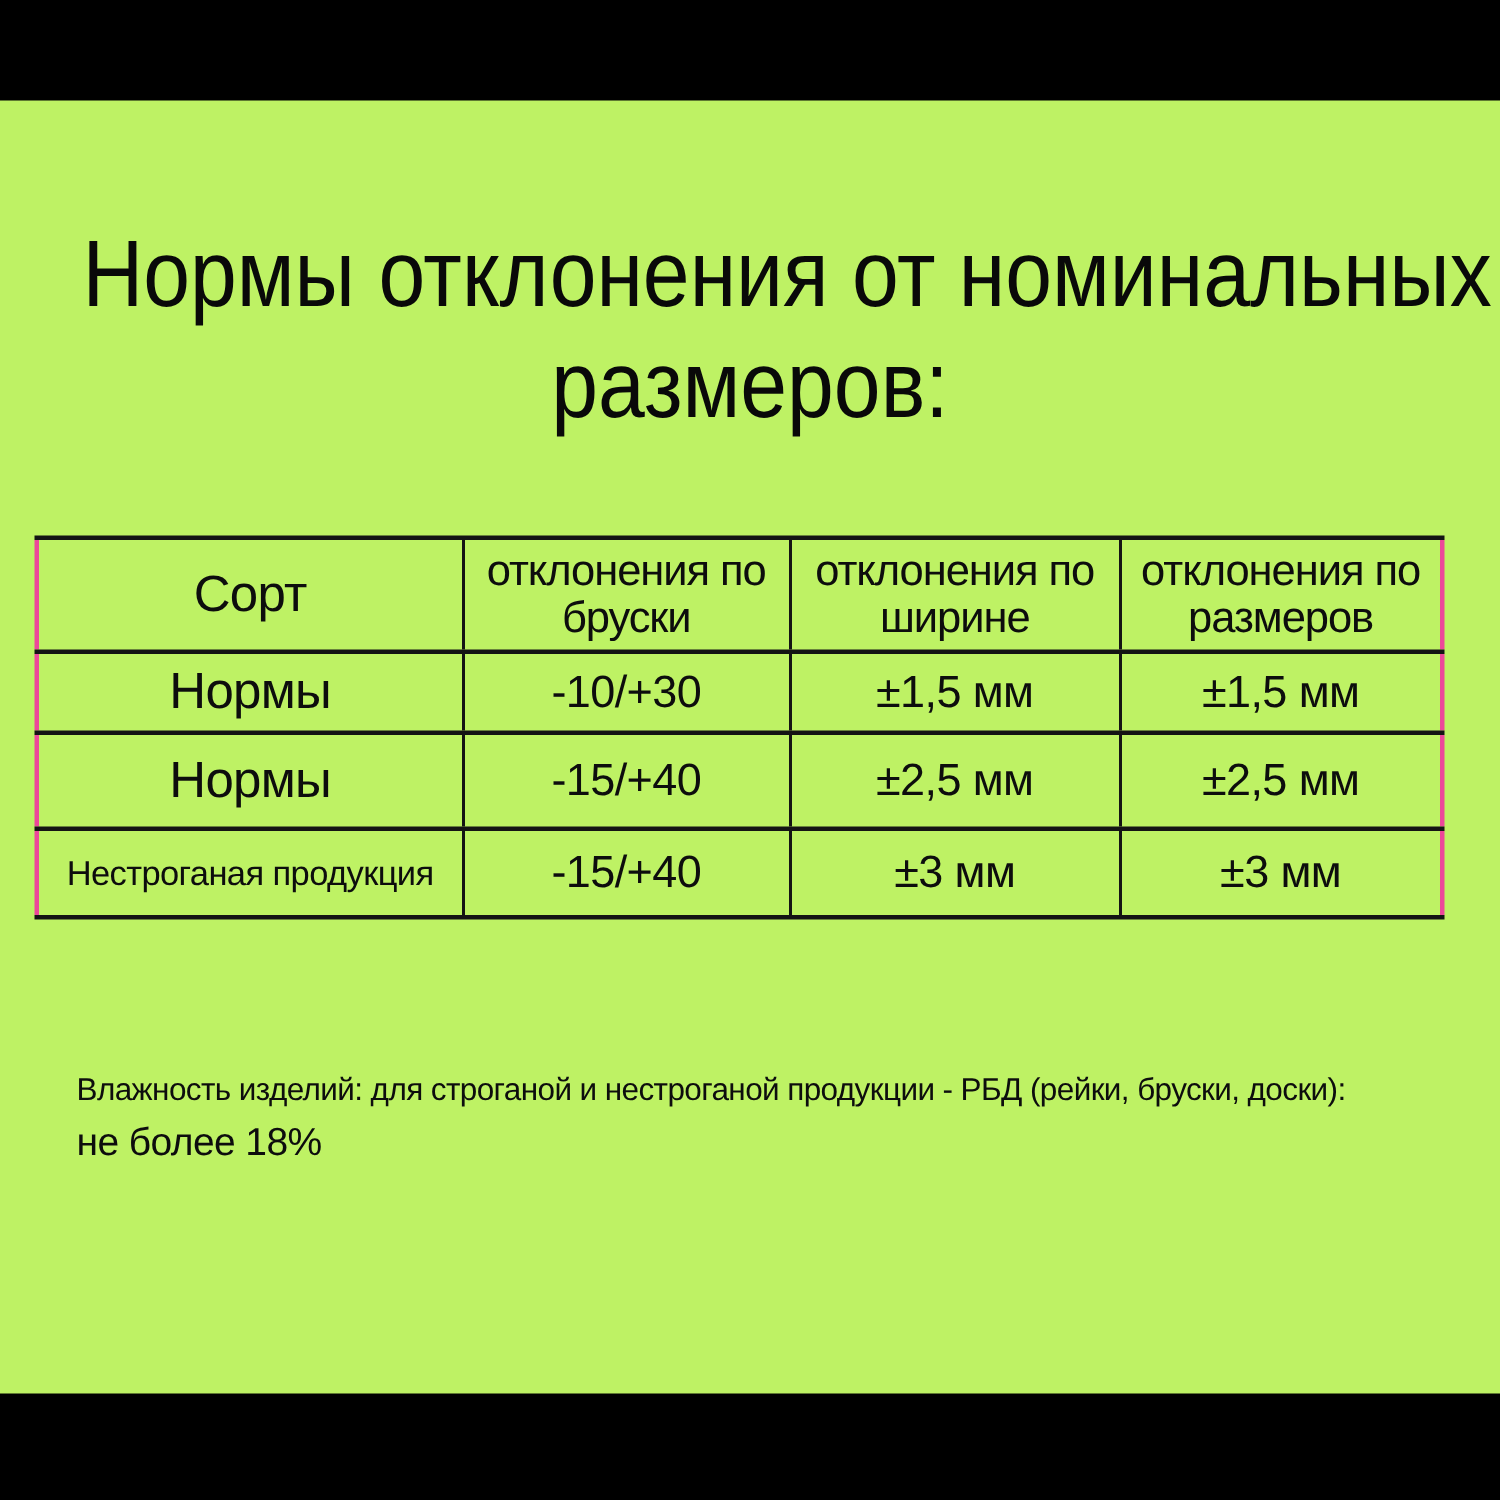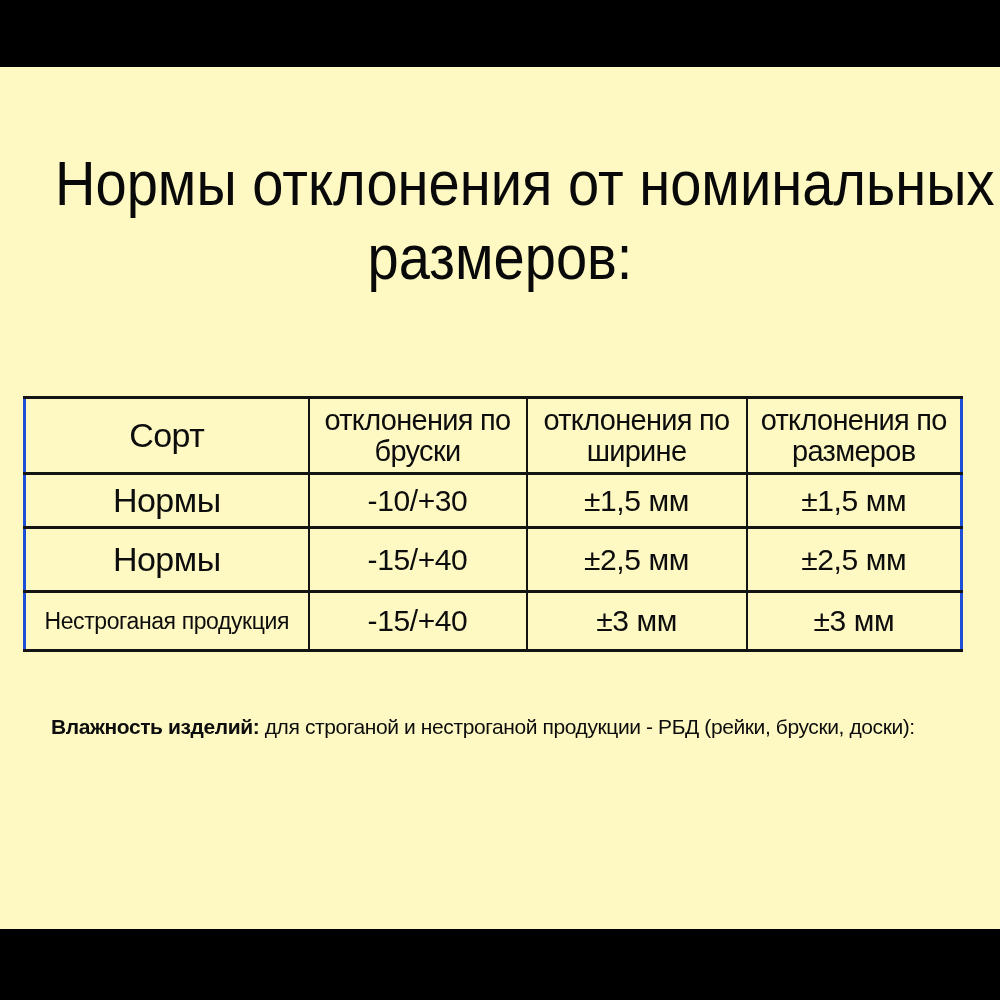--- a/index.html
+++ b/index.html
@@ -1,43 +1,43 @@
 <!DOCTYPE html>
 <html><head>
 <meta charset="utf-8">
 <style>
   html,body{margin:0;padding:0;}
   #canvas{
     position:relative;
     width:1000px;height:1000px;
-    background:#fef9c3;
+    background:#bef264;
     overflow:hidden;
     font-family:"Liberation Sans", sans-serif;
     color:#0a0a0a;
   }
   .bar{position:absolute;left:0;width:1000px;background:#000000;}
   #bar-top{top:0;height:67px;}
   #bar-bottom{top:929px;height:71px;}
 
   #title{
     position:absolute;left:0;top:146px;width:1000px;
     text-align:center;
     font-size:63px;line-height:74px;
     color:#090909;
     transform:scaleX(0.89);
     transform-origin:50% 0;
     white-space:nowrap;
   }
 
   #spec-table{
-    position:absolute;left:23px;top:396px;
+    position:absolute;left:23px;top:357px;
     width:937px;
     border-collapse:collapse;
     table-layout:fixed;
-    border:3px solid #1d4ed8;
+    border:3px solid #ec4899;
   }
   #spec-table td{
     border-left:2px solid #141414;
     border-right:2px solid #141414;
     border-top:3px solid #141414;
     border-bottom:3px solid #141414;
     text-align:center;vertical-align:middle;
     padding:0 4px;
     color:#0d0d0d;
     overflow:hidden;
@@ -56,21 +56,21 @@
   .th{font-size:29px;line-height:31px;letter-spacing:-0.7px;}
   .cell-grade{font-size:34px;letter-spacing:-0.5px;}
   .cell-grade-small{font-size:23px;letter-spacing:-0.4px;}
   .cell-val{font-size:30px;letter-spacing:-0.4px;}
 
   #note{
     position:absolute;left:51px;top:714px;width:900px;
     color:#0d0d0d;
   }
   #note .n-line1{font-size:21px;line-height:26px;letter-spacing:-0.4px;}
-  #note .n-bold{font-weight:bold;}
+  #note .n-bold{font-weight:normal;}
   #note .n-line2{font-size:26px;line-height:32px;margin-top:5px;letter-spacing:-0.4px;}
 </style>
 </head>
 <body>
 
 <div id="canvas">
 
   <div id="bar-top" class="bar"></div>
 
   <div id="title">
@@ -119,17 +119,18 @@
         <td class="cell-val">±3 мм</td>
         <td class="cell-val">±3 мм</td>
       </tr>
     </tbody>
   </table>
 
   <div id="note">
     <div class="n-line1">
       <span class="n-bold">Влажность изделий:</span><span> для строганой и нестроганой продукции - РБД (рейки, бруски, доски):</span>
     </div>
+    <div class="n-line2">не более 18%</div>
   </div>
 
   <div id="bar-bottom" class="bar"></div>
 
 </div>
 
 </body></html>

